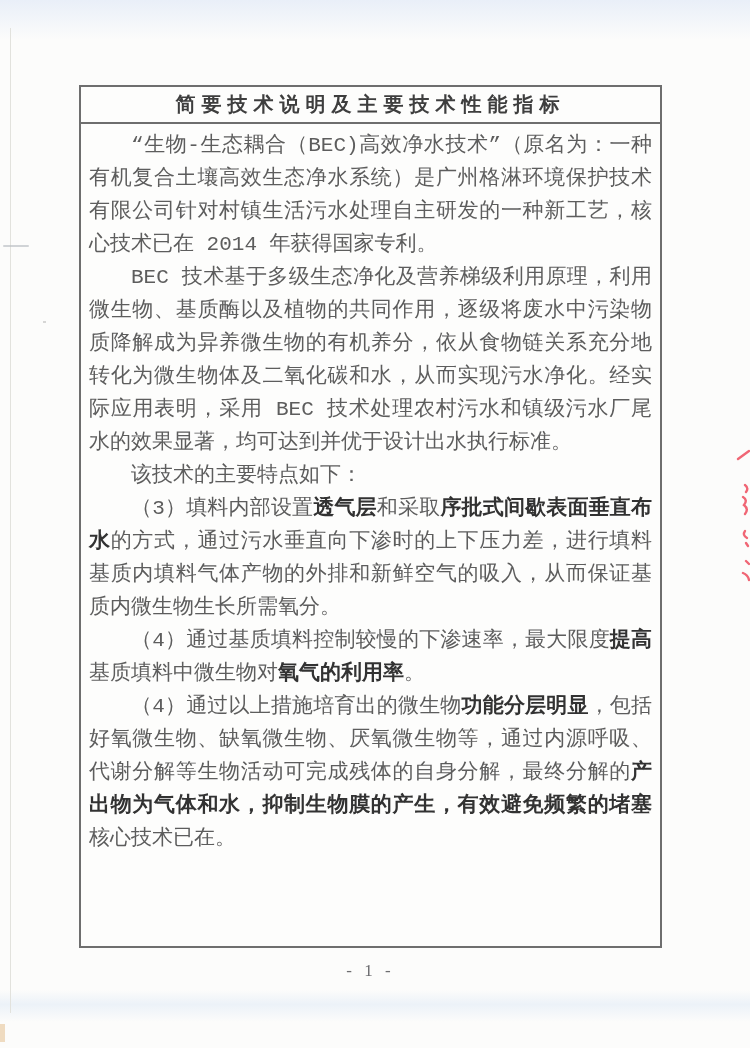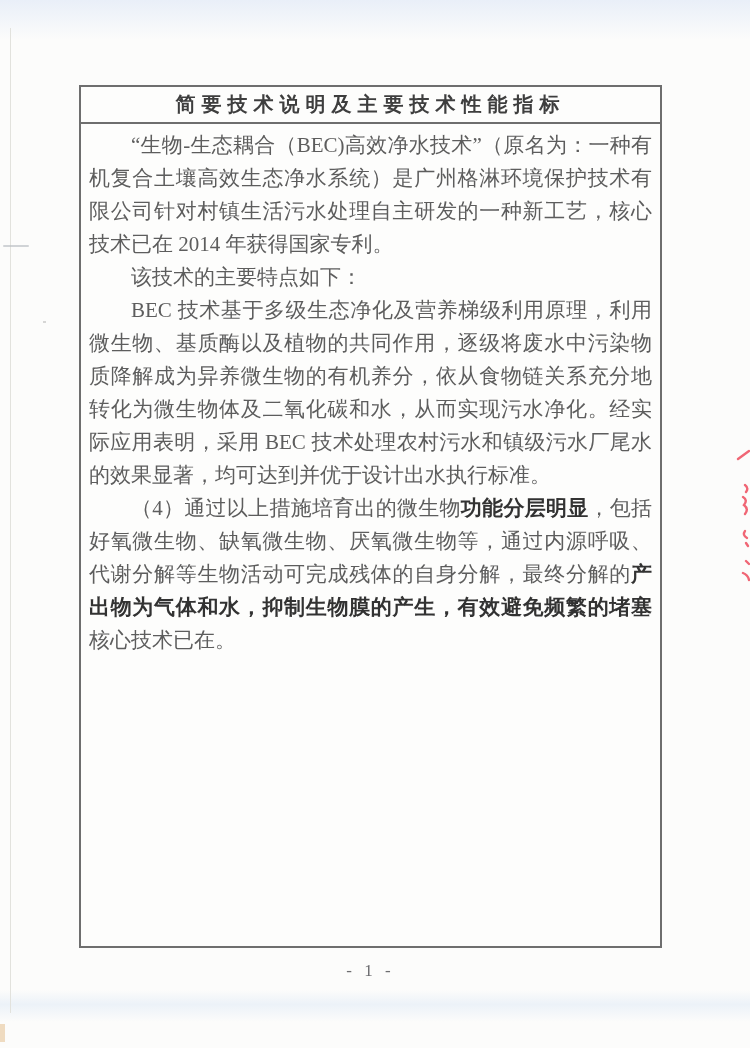--- a/index.html
+++ b/index.html
@@ -53,21 +53,21 @@
     letter-spacing: 6px;
     color: #3e3e3e;
   }
   .content {
     padding: 5px 8px 0 8px;
     font-size: 21px;
     line-height: 33px;
     color: #5d5d5d;
     text-align: justify;
   }
-  .para { margin: 0; text-indent: 2em; }
+  .para { margin: 0; text-indent: 2em; font-family: Liberation Mono, monospace; }
   .para .b { font-weight: bold; color: #323232; }
   
   .page-num {
     position: absolute;
     left: 79px; top: 961px; width: 583px;
     text-align: center;
     font-size: 17px;
     letter-spacing: 4px;
     color: #6d6d70;
   }
@@ -85,22 +85,24 @@
   <div class="scan-band-bottom"></div>
   <div class="scan-line-left"></div>
   <div class="stray-dash"></div>
   <div class="stray-dot"></div>
   <div class="stray-tan"></div>
 
   <div class="box">
     <div class="title-row">简要技术说明及主要技术性能指标</div>
     <div class="content">
         <p class="para"><span>“生物-生态耦合（BEC)高效净水技术”（原名为：一种有机复合土壤高效生态净水系统）是广州格淋环境保护技术有限公司针对村镇生活污水处理自主研发的一种新工艺，核心技术已在 2014 年获得国家专利。</span></p>
+        <p class="para"><span>BEC 技术基于多级生态净化及营养梯级利用原理，利用微生物、基质酶以及植物的共同作用，逐级将废水中污染物质降解成为异养微生物的有机养分，依从食物链关系充分地转化为微生物体及二氧化碳和水，从而实现污水净化。经实际应用表明，采用 BEC 技术处理农村污水和镇级污水厂尾水的效果显著，均可达到并优于设计出水执行标准。</span></p>
         <p class="para"><span>该技术的主要特点如下：</span></p>
-        <p class="para"><span>BEC 技术基于多级生态净化及营养梯级利用原理，利用微生物、基质酶以及植物的共同作用，逐级将废水中污染物质降解成为异养微生物的有机养分，依从食物链关系充分地转化为微生物体及二氧化碳和水，从而实现污水净化。经实际应用表明，采用 BEC 技术处理农村污水和镇级污水厂尾水的效果显著，均可达到并优于设计出水执行标准。</span></p>
+        <p class="para"><span>（3）填料内部设置</span><span class="b">透气层</span><span>和采取</span><span class="b">序批式间歇表面垂直布水</span><span>的方式，通过污水垂直向下渗时的上下压力差，进行填料基质内填料气体产物的外排和新鲜空气的吸入，从而保证基质内微生物生长所需氧分。</span></p>
+        <p class="para"><span>（4）通过基质填料控制较慢的下渗速率，最大限度</span><span class="b">提高</span><span>基质填料中微生物对</span><span class="b">氧气的利用率</span><span>。</span></p>
         <p class="para"><span>（4）通过以上措施培育出的微生物</span><span class="b">功能分层明显</span><span>，包括好氧微生物、缺氧微生物、厌氧微生物等，通过内源呼吸、代谢分解等生物活动可完成残体的自身分解，最终分解的</span><span class="b">产出物为气体和水，抑制生物膜的产生，有效避免频繁的堵塞</span><span>核心技术已在。</span></p>
       </div>
   </div>
 
   <div class="page-num">- 1 -</div>
 
   <svg class="red-marks" width="18" height="145" viewBox="0 0 18 145">
     <g fill="none" stroke="#ee4d5e" stroke-width="2.4" stroke-linecap="round" opacity="0.85">
       <path d="M5 16 L16 8"></path>
       <path d="M12 42 Q16 45 13 49"></path>

